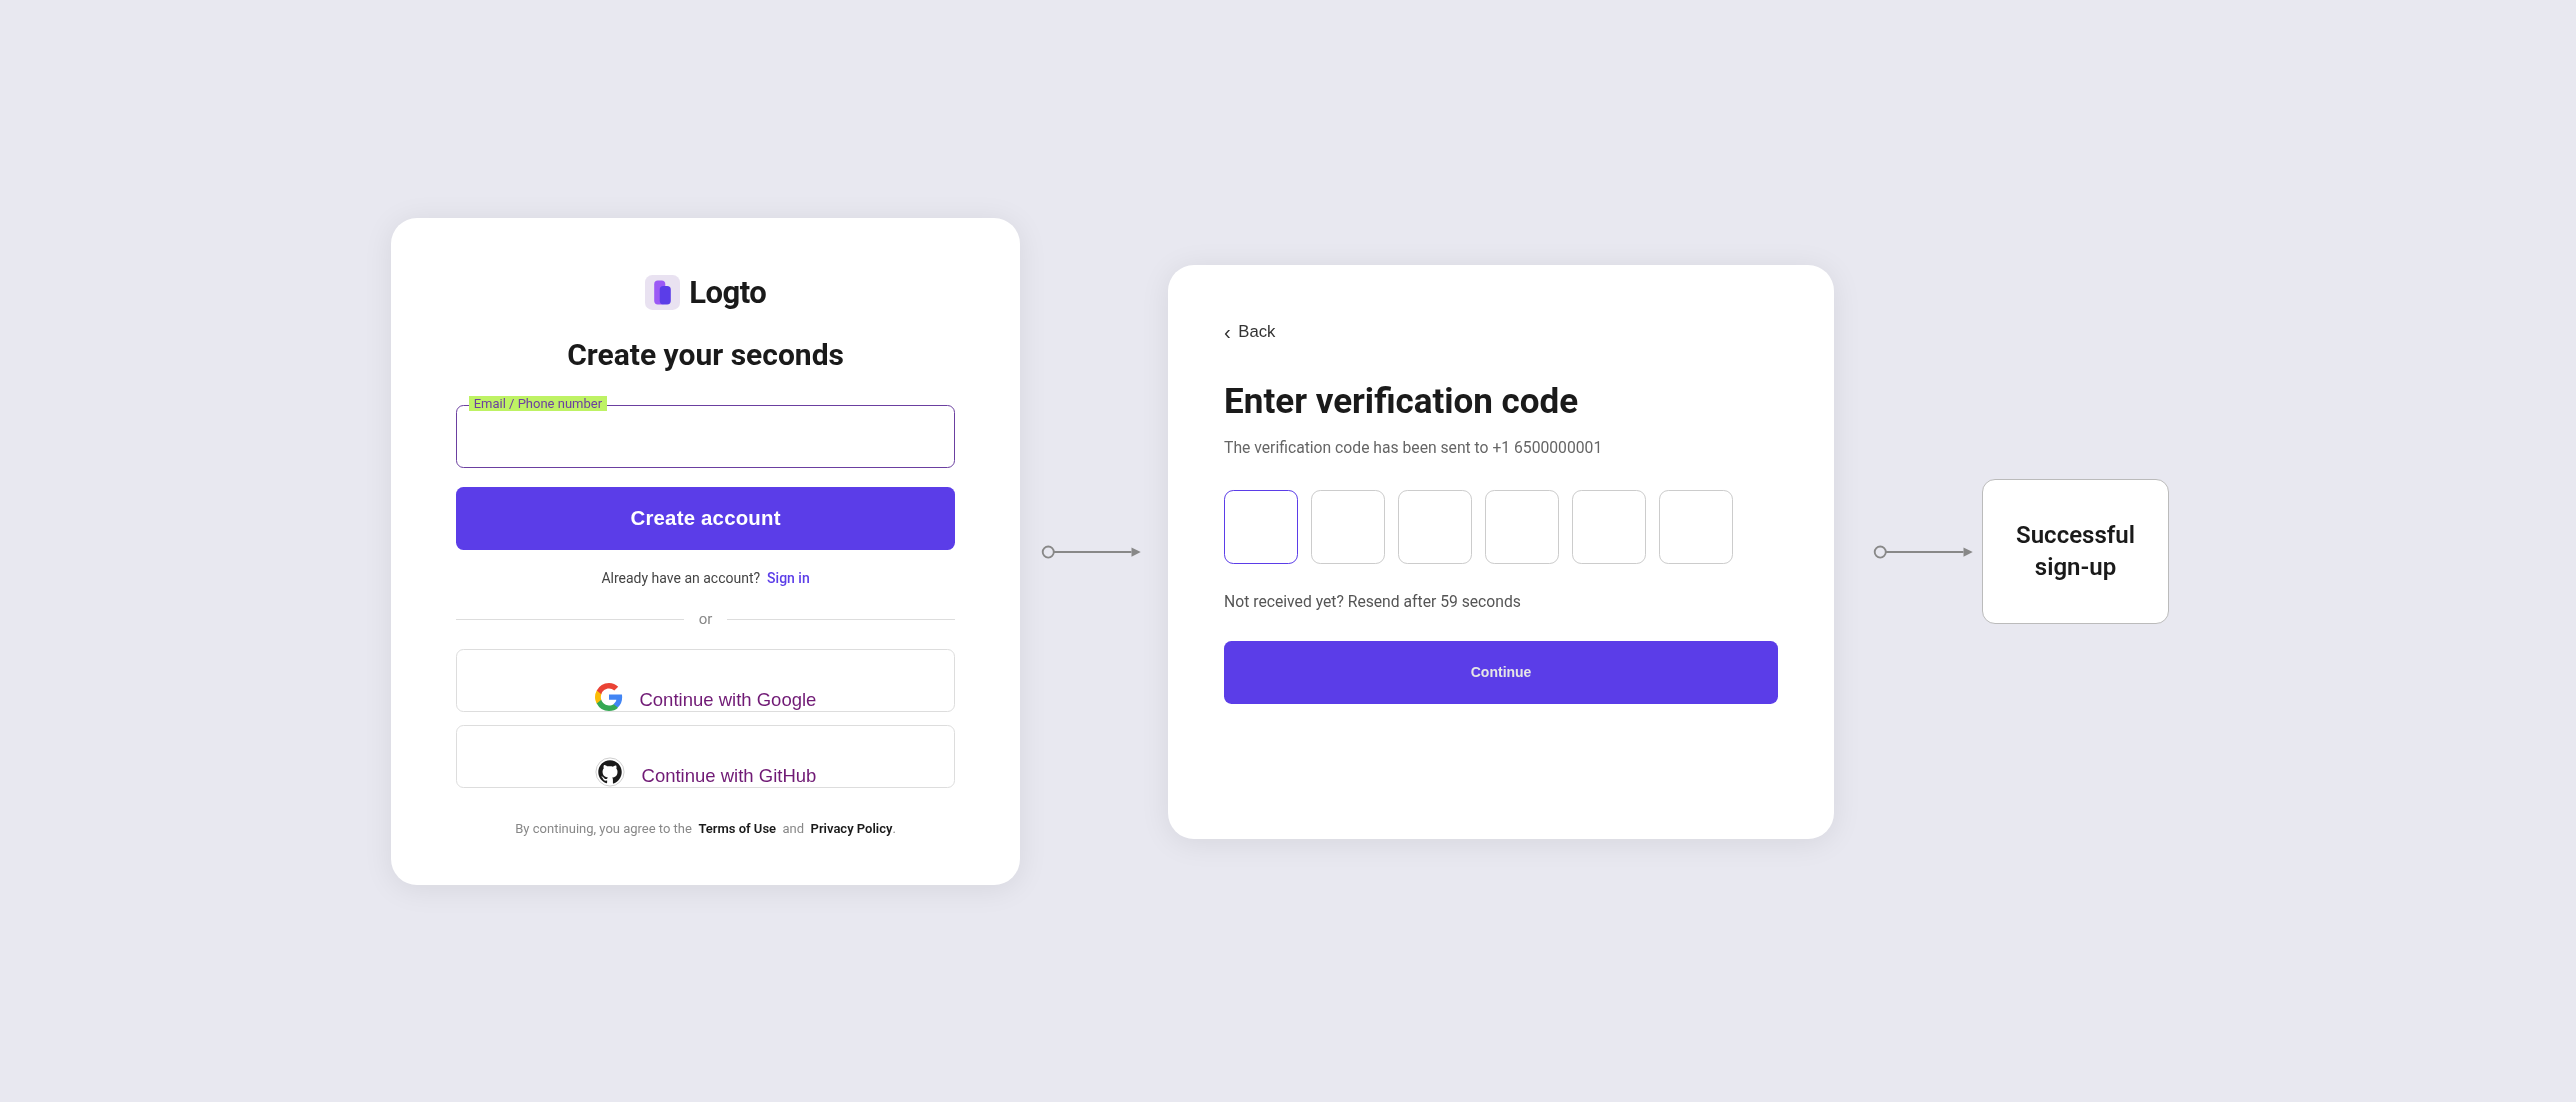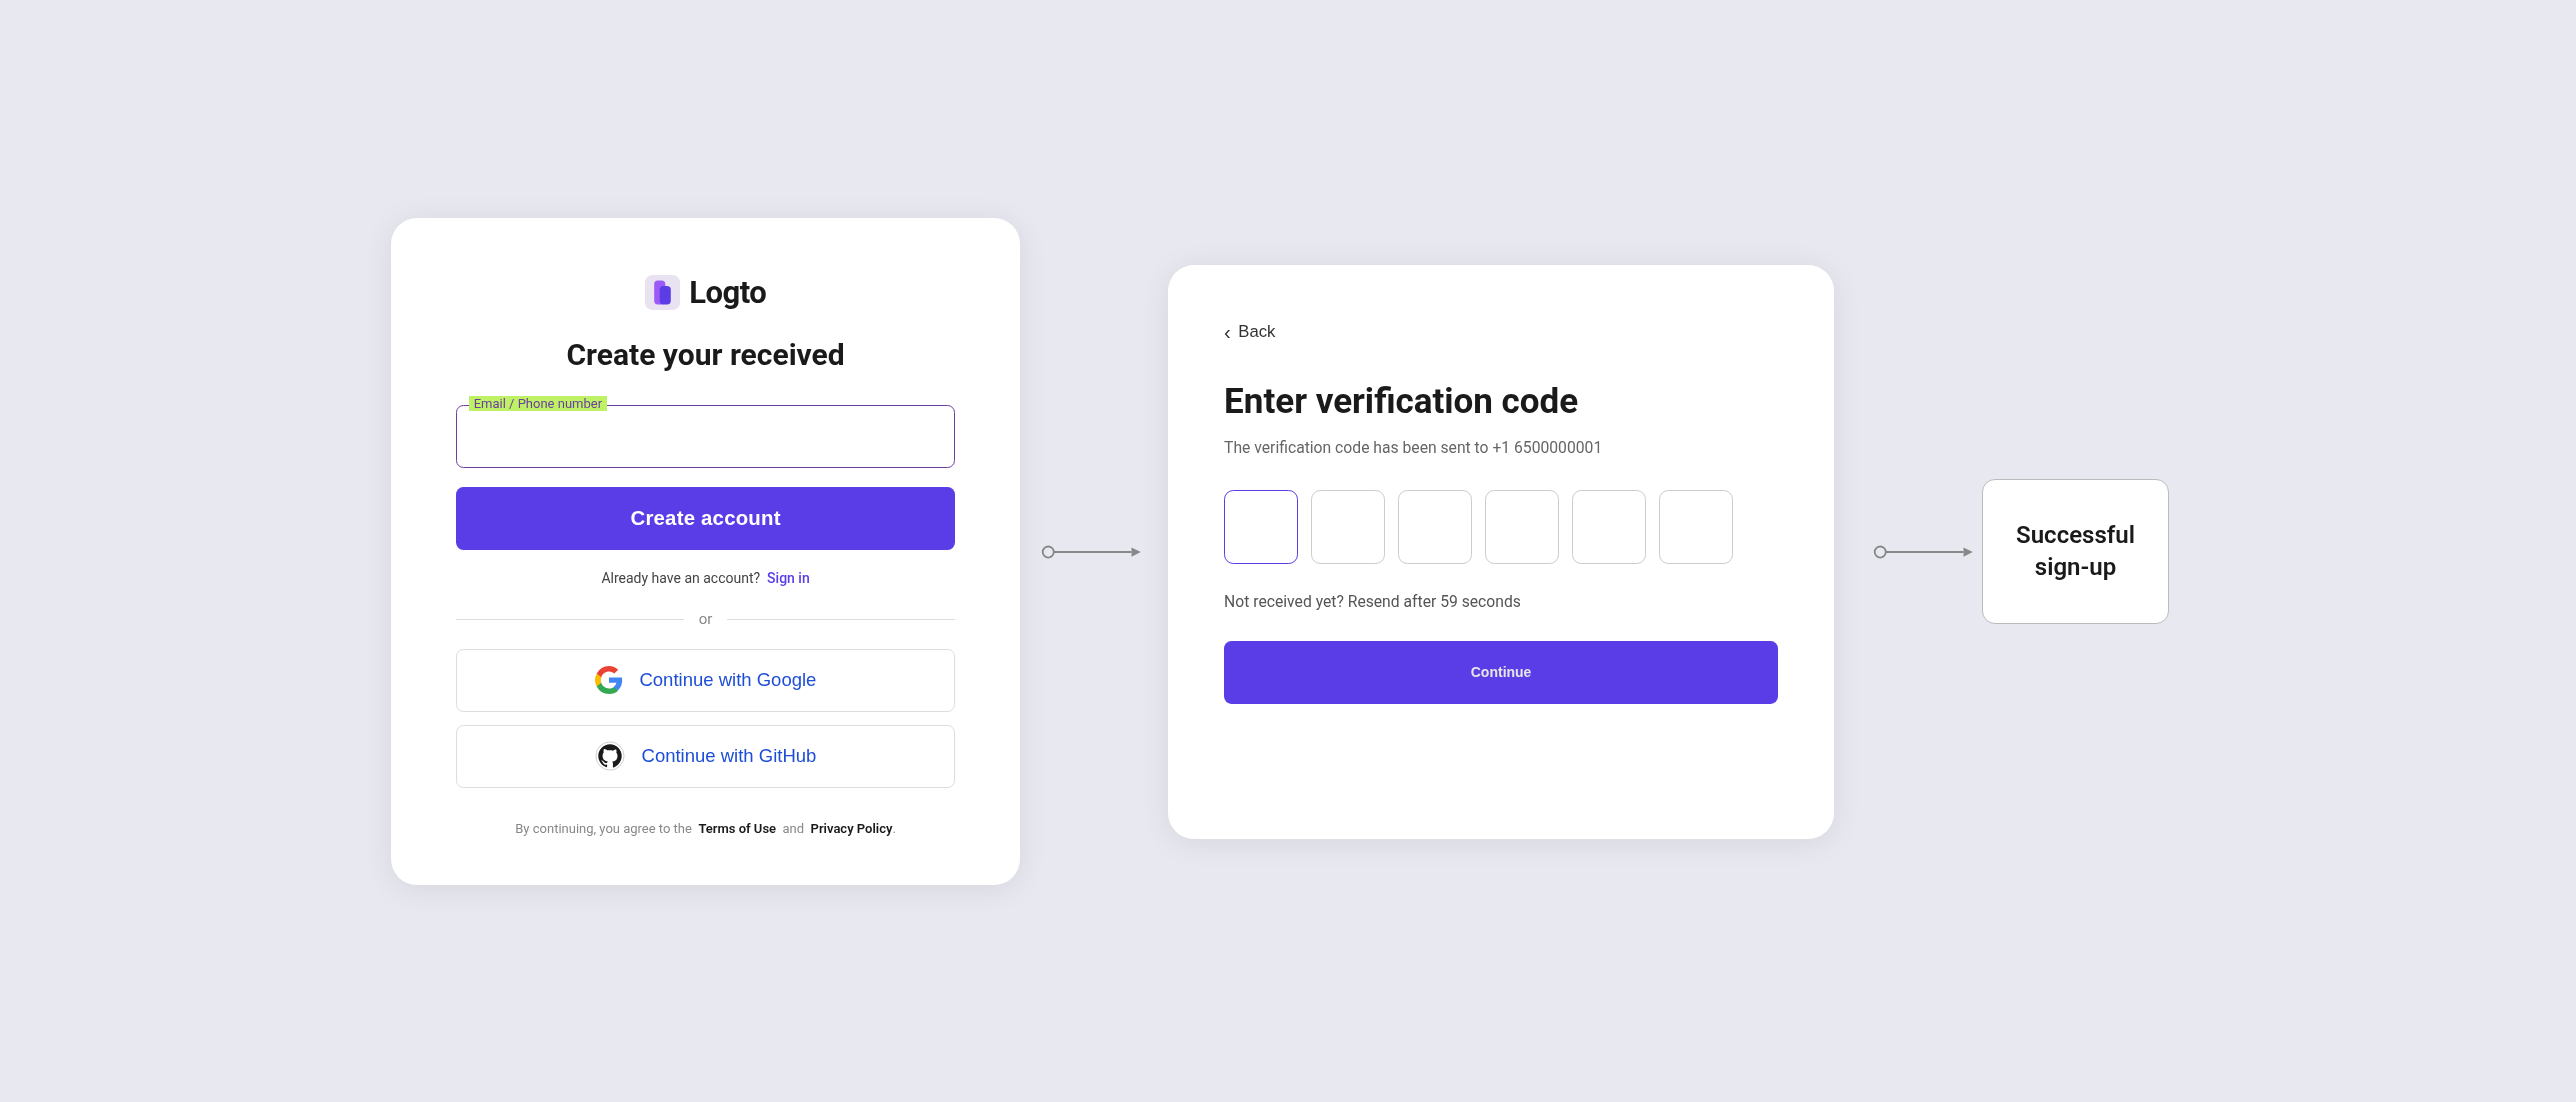--- a/index.html
+++ b/index.html
@@ -159,24 +159,24 @@
 
     
     .btn-social {
       width: 100%;
       height: 63px;
       background: #fff;
       border: 1.4px solid #ddd;
       border-radius: 7.4px;
       font-size: 18.5px;
       font-weight: 500;
-      color: #1d4ed8;
+      color: #701a75;
       cursor: pointer;
       display: flex;
-      align-items: center;
+      align-items: flex-end;
       justify-content: center;
       gap: 16.7px;
       margin-bottom: 13px;
     }
 
     
     .google-icon {
       width: 28px;
       height: 28px;
     }
@@ -318,21 +318,21 @@
 
     <div class="logo-area">
       <svg class="logo-icon" viewBox="0 0 38 38" fill="none" xmlns="http://www.w3.org/2000/svg">
         <rect width="38" height="38" rx="8" fill="#6b3fa0" opacity="0.15"></rect>
         <rect x="10" y="6" width="12" height="26" rx="4" fill="#9b59f5"></rect>
         <rect x="16" y="12" width="12" height="20" rx="4" fill="#5b3de8"></rect>
       </svg>
       <span class="logo-text">Logto</span>
     </div>
 
-    <h1 class="card-title">Create your received</h1>
+    <h1 class="card-title">Create your seconds</h1>
 
     <div class="input-group">
       <span class="input-label">Email / Phone number</span>
       <input class="input-field" type="text" style="">
     </div>
 
     <button class="btn-primary">Create account</button>
 
     <p class="signin-text">
       <span>Already have an account?</span>

